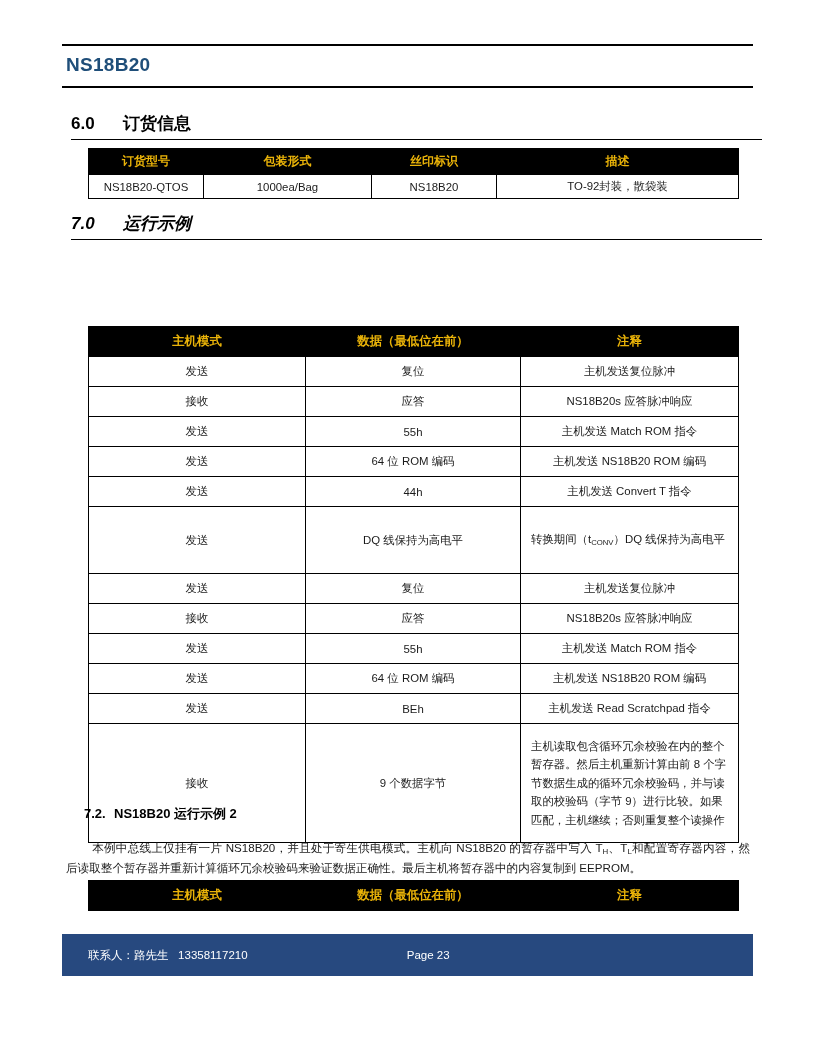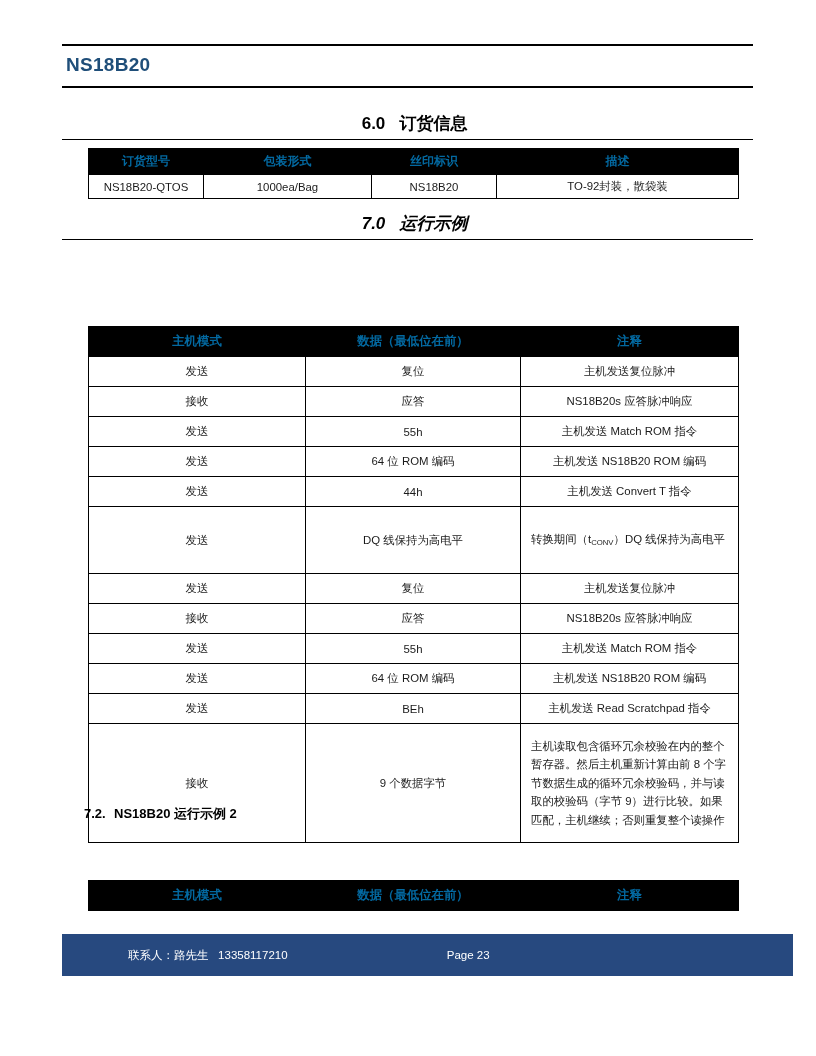--- a/index.html
+++ b/index.html
@@ -44,23 +44,22 @@
     font-weight: bold;
     color: #1f4e79;
     letter-spacing: 0.3px;
     padding: 9px 0 10px 4px;
     line-height: 1.1;
   }
 
   
   .section-h1 {
     position: absolute;
-    left: 62px;
+    left: 71px;
     width: 691px;
-    text-align: center;
   }
   .section-h1 .sh-inner {
     font-size: 17px;
     font-weight: bold;
     padding-bottom: 4px;
     border-bottom: 1.6px solid #000;
     display: block;
   }
   .section-h1 .num {
     display: inline-block;
@@ -92,21 +91,21 @@
 
   
   table.dtable {
     position: absolute;
     border-collapse: collapse;
     table-layout: fixed;
     font-size: 11.4px;
   }
   table.dtable th {
     background: #000000;
-    color: #0369a1;
+    color: #eab308;
     font-weight: bold;
     text-align: center;
     border: 1px solid #000;
     padding: 5px 2px;
   }
   table.dtable td {
     border: 1px solid #000;
     text-align: center;
     vertical-align: middle;
     padding: 7px 6px;
@@ -138,21 +137,20 @@
     left: 62px;
     top: 934px;
     width: 691px;
     height: 42px;
     background: #265293;
     background: #27497f;
     display: flex;
     align-items: center;
     color: #ffffff;
     font-size: 11.5px;
-    padding-left: 40px;
   }
   .doc-footer .f-left {
     width: 42%;
     padding-left: 26px;
     box-sizing: border-box;
     text-align: left;
     white-space: pre;
   }
   .doc-footer .f-mid {
     width: 22%;
@@ -289,20 +287,23 @@
         <td>9 个数据字节</td>
         <td class="note-tall">主机读取包含循环冗余校验在内的整个暂存器。然后主机重新计算由前 8 个字节数据生成的循环冗余校验码，并与读取的校验码（字节 9）进行比较。如果匹配，主机继续；否则重复整个读操作</td>
       </tr>
     </tbody>
   </table>
 
   <div class="section-h2" style="top:805px;">
     <span class="num2">7.2.</span><span>NS18B20 运行示例 2</span>
   </div>
 
+  <div class="para" style="left:66px; top:838px; width:684px;">
+    <span class="indent"></span><span>本例中总线上仅挂有一片 NS18B20，并且处于寄生供电模式。主机向 NS18B20 的暂存器中写入 T</span><sub>H</sub><span>、T</span><sub>L</sub><span>和配置寄存器内容，然后读取整个暂存器并重新计算循环冗余校验码来验证数据正确性。最后主机将暂存器中的内容复制到 EEPROM。</span>
+  </div>
 
   <table class="dtable" id="op2-table">
     <colgroup>
       <col style="width:217px">
         <col style="width:215px">
         <col style="width:218px">
     </colgroup>
     <thead>
       <tr>
         <th>主机模式</th>

